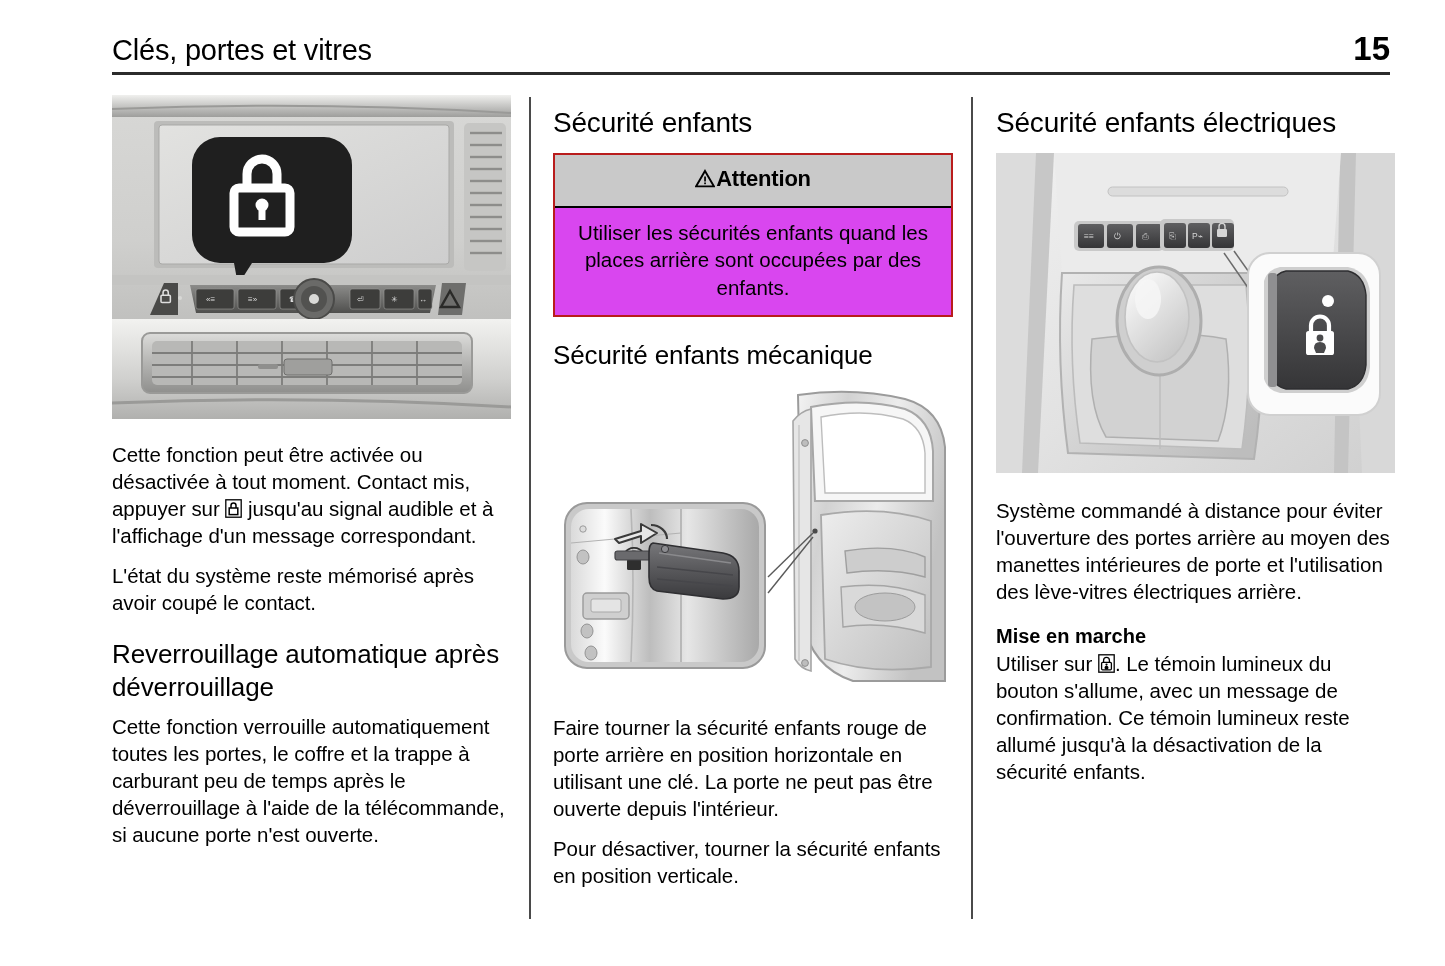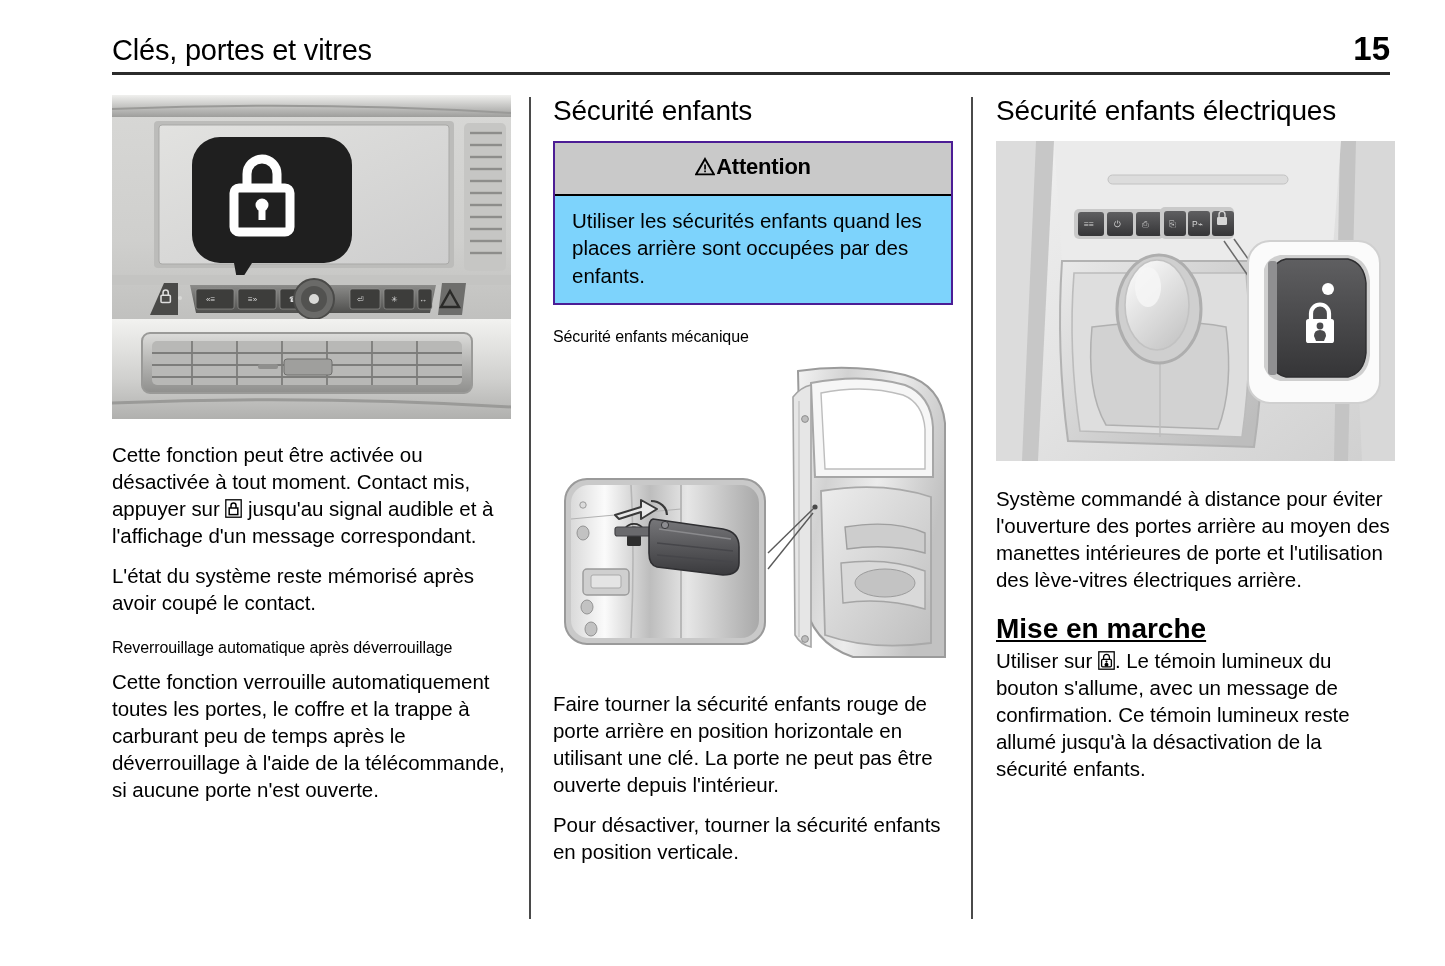--- a/index.html
+++ b/index.html
@@ -64,77 +64,77 @@
     width: 2px; height: 822px;
     background: #4a4a4a;
   }
   .divider-1 { left: 529px; }
   .divider-2 { left: 971px; }
 
   
   h2.section-title {
     font-size: 28px;
     font-weight: 400;
-    margin: 0 0 14px 0;
+    margin: 12px 0 14px 0;
     letter-spacing: -0.2px;
   }
   h3.sub-title {
-    font-size: 16px;
+    font-size: 26px;
     font-weight: 400;
     margin: 22px 0 10px 0;
     line-height: 1.24;
     letter-spacing: -0.1px;
   }
   h4.bold-sub {
-    font-size: 28px;
+    font-size: 20px;
     font-weight: 700;
     margin: 20px 0 2px 0;
-    text-decoration: underline;
   }
   p.body {
     font-size: 20.5px;
     line-height: 1.32;
     margin: 0 0 13px 0;
     letter-spacing: -0.05px;
   }
   p.body:last-child { margin-bottom: 0; }
 
   
   .glyph {
     display: inline-block;
     vertical-align: -2px;
     width: 17px; height: 19px;
     position: relative;
   }
   .glyph svg { display: block; width: 100%; height: 100%; }
 
   
   .warn-box {
-    border: 2px solid #4c1d95;
+    border: 2px solid #b91c1c;
     margin-bottom: 19px;
   }
   .warn-head {
     background: #c9c9c9;
     border-bottom: 2px solid #000;
     text-align: center;
     font-size: 22px;
     font-weight: 700;
     padding: 11px 0 12px 0;
     letter-spacing: -0.2px;
   }
   .warn-head .tri {
     display: inline-block;
     vertical-align: -2px;
     margin-right: 1px;
   }
   .warn-body {
-    background: #7dd3fc;
+    background: #d946ef;
     padding: 11px 17px 14px 17px;
     font-size: 20.5px;
     line-height: 1.33;
+    text-align: center;
   }
 
   
   .figure {
     position: relative;
     overflow: hidden;
     background: #e9e9e9;
   }
   #fig-dashboard { width: 399px; height: 324px; margin-bottom: 22px; }
   #fig-door      { width: 399px; height: 315px; margin: 10px 0 18px 0; background: #fff; }

